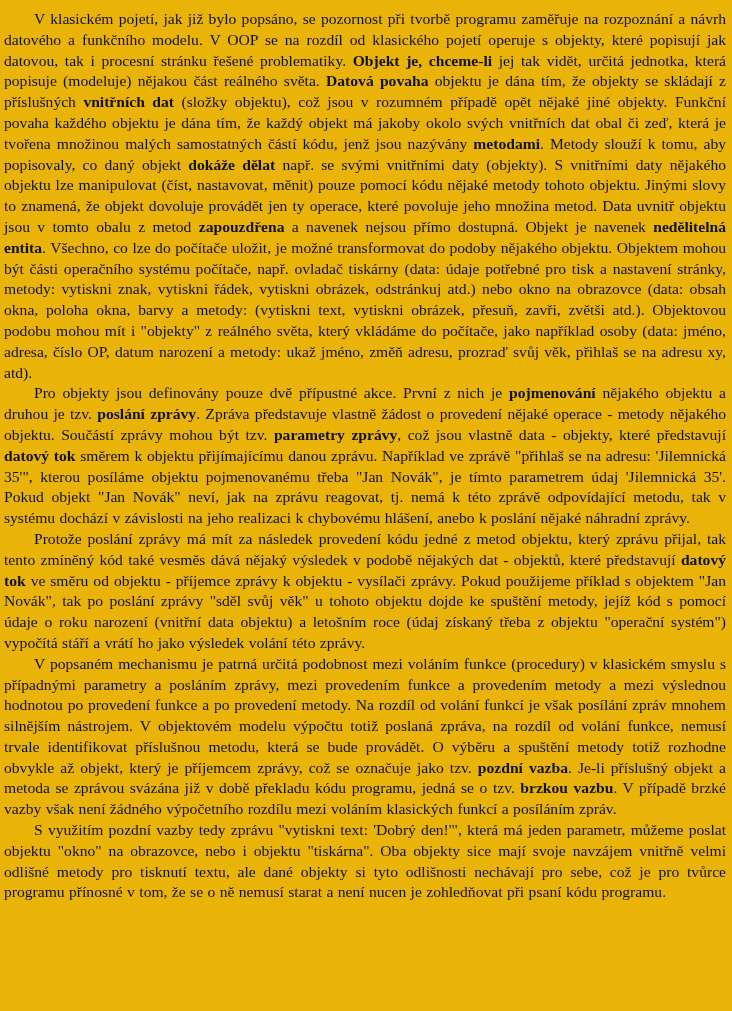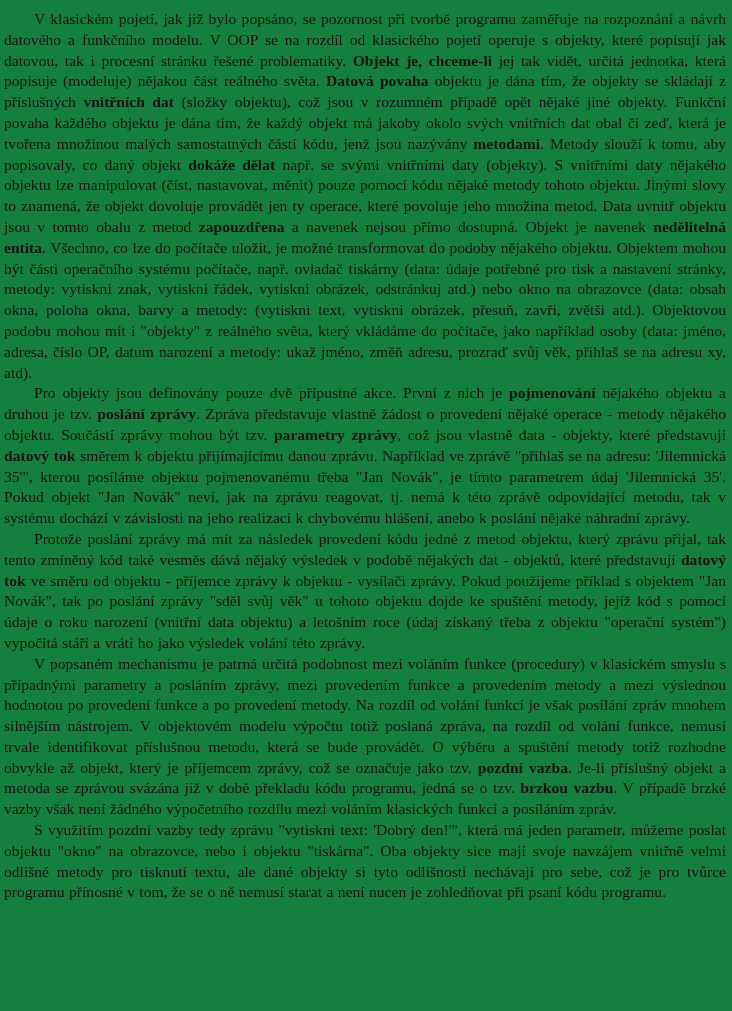--- a/index.html
+++ b/index.html
@@ -5,21 +5,21 @@
   html, body {
     margin: 0;
     padding: 0;
     background: #ffffff;
   }
   .page {
     position: relative;
     width: 732px;
     height: 1011px;
     box-sizing: border-box;
-    background: #15803d;
+    background: #eab308;
     color: #121212;
     padding: 9px 6px 0 4px;
     overflow: hidden;
     font-family: "Liberation Serif", "DejaVu Serif", serif;
     font-size: 15.6px;
     line-height: 20.8px;
     text-align: justify;
     -webkit-font-smoothing: antialiased;
   }
   .para {

